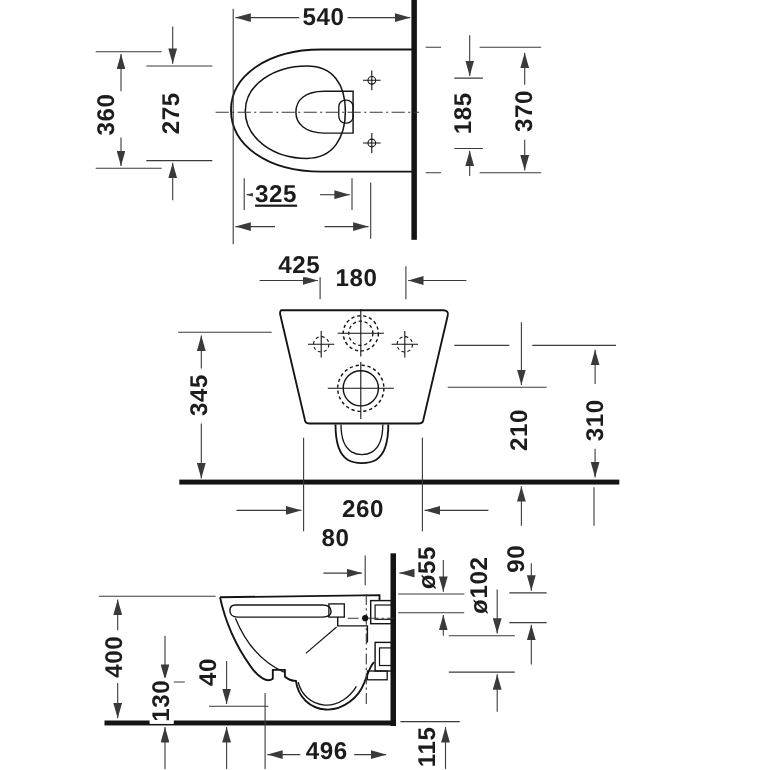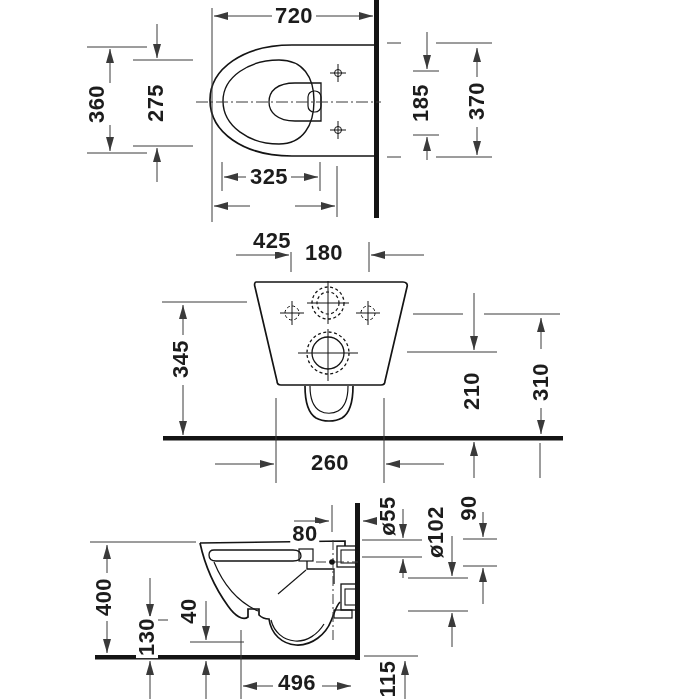--- a/index.html
+++ b/index.html
@@ -162,35 +162,35 @@
       <path d="M403,509 L403,538" marker-end="url(#ah)"></path>
           <path d="M403,578 L403,559" marker-end="url(#ah)"></path>
       <path d="M483,512 L483,537" marker-end="url(#ah)"></path>
           <path d="M483,604 L483,568" marker-end="url(#ah)"></path>
       <path d="M452,536 L452,576" marker-end="url(#ah)"></path>
           <path d="M452,647 L452,613" marker-end="url(#ah)"></path>
     </g>
   </g>
 </svg>
 
-<div class="lbl" style="left:294px; top:16px;">720</div>
+<div class="lbl" style="left:294px; top:16px;">540</div>
 <div class="lbl r" style="left:97px;  top:104px;">360</div>
 <div class="lbl r" style="left:156px; top:103px;">275</div>
 <div class="lbl r" style="left:421px; top:103px;">185</div>
 <div class="lbl r" style="left:477px; top:101px;">370</div>
-<div class="lbl" style="left:269px; top:177px;">325</div>
+<div class="lbl" style="left:251px; top:177px;text-decoration:underline;">325</div>
 <div class="lbl" style="left:272px; top:206px;margin-top:35px;">425</div>
 
 <div class="lbl" style="left:324px; top:253px;">180</div>
 <div class="lbl r" style="left:181px; top:359px;">345</div>
 <div class="lbl r" style="left:472px; top:391px;">210</div>
 <div class="lbl r" style="left:541px; top:382px;">310</div>
 <div class="lbl" style="left:330px; top:463px;">260</div>
 
-<div class="lbl" style="left:305px; top:534px;">80</div>
+<div class="lbl" style="left:305px; top:489px;">80</div>
 <div class="lbl r" style="left:388px; top:516px;">ø55</div>
 <div class="lbl r" style="left:469px; top:508px;">90</div>
 <div class="lbl r" style="left:436px; top:532px;">ø102</div>
 <div class="lbl r" style="left:104px; top:597px;">400</div>
 <div class="lbl r" style="left:147px; top:637px;">130</div>
 <div class="lbl r" style="left:189px; top:611px;">40</div>
 <div class="lbl" style="left:297px; top:683px;">496</div>
 <div class="lbl r" style="left:388px; top:679px;">115</div>
 
 </div>

